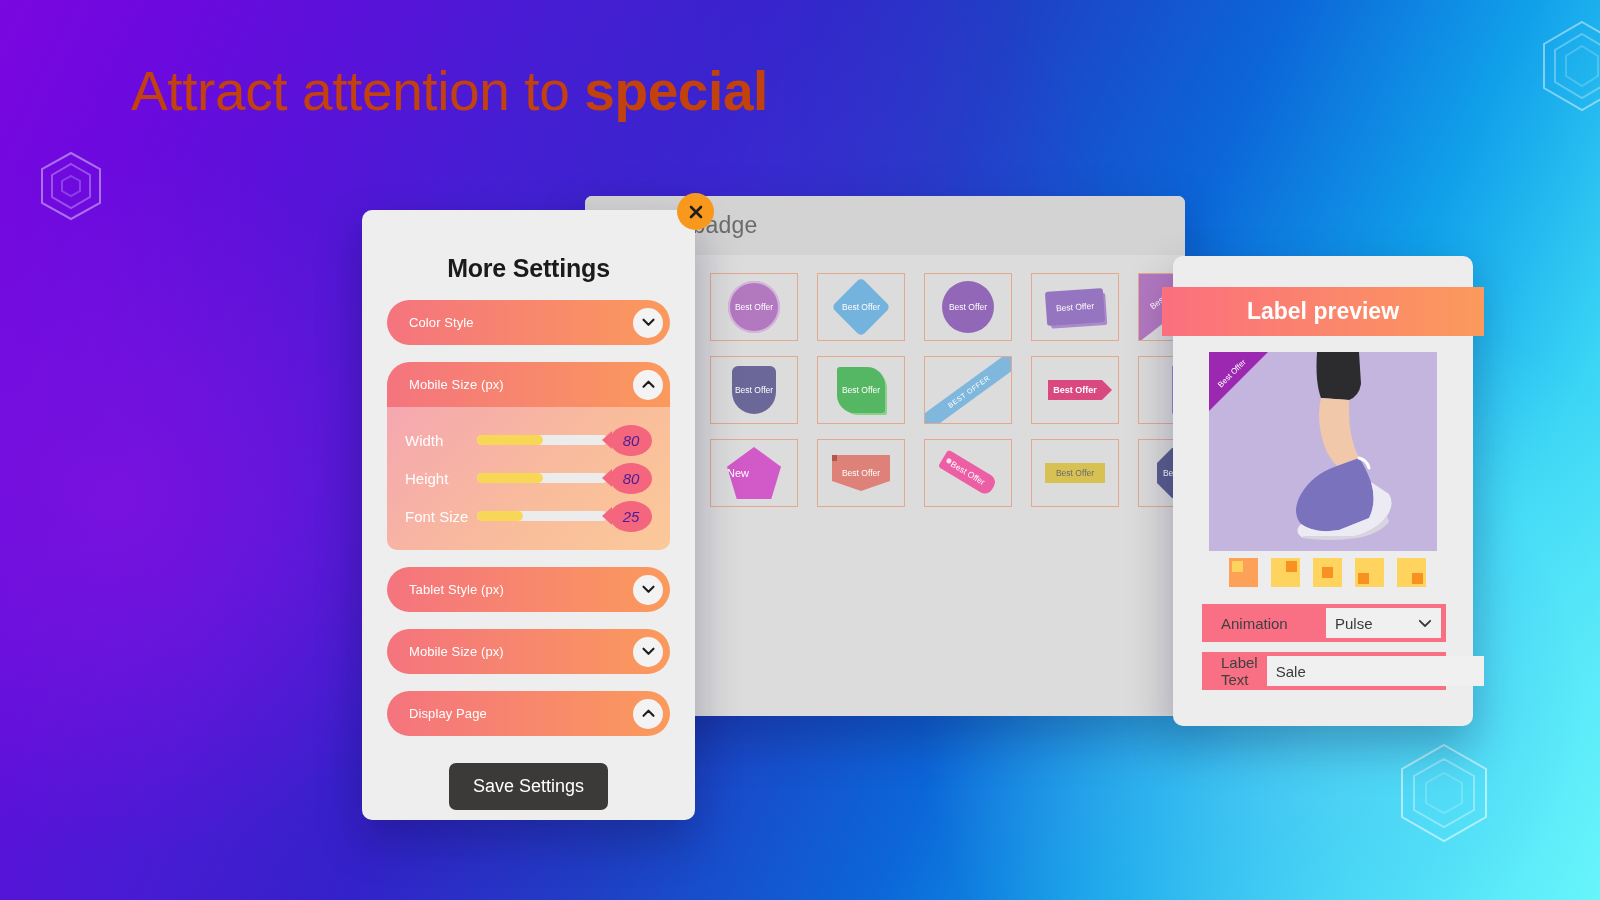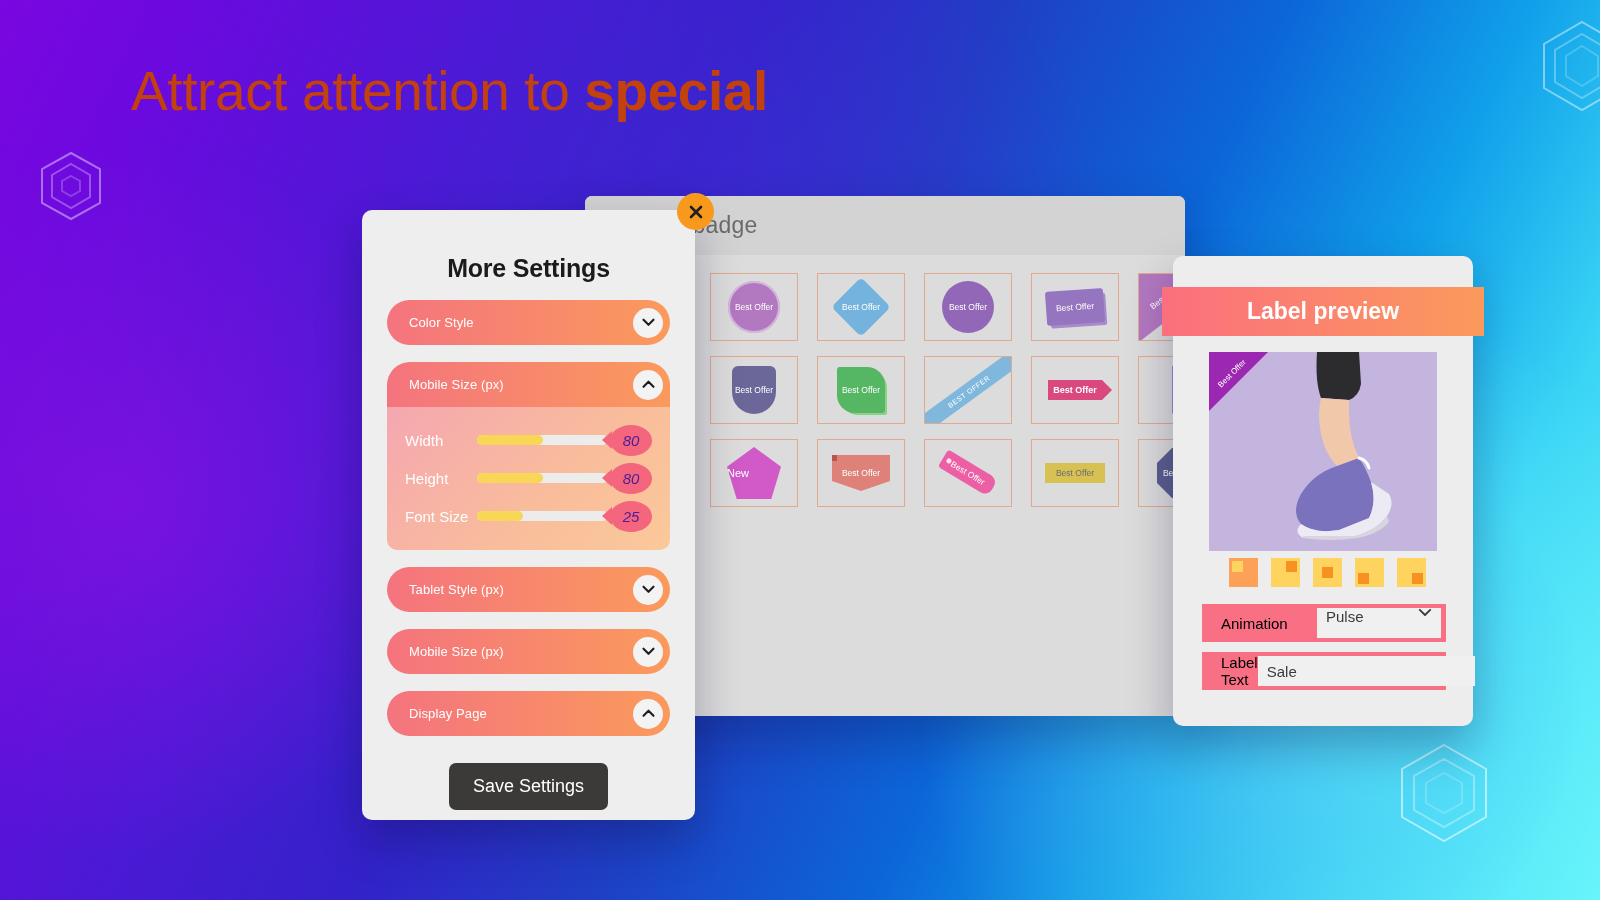--- a/index.html
+++ b/index.html
@@ -198,25 +198,25 @@
   .swatch i { position:absolute; width:11px; height:11px; background:#f79122; display:block; }
   .swatch.sel i { background:#ffd45e; }
   .pos-tl i{left:3px;top:3px;} .pos-tr i{right:3px;top:3px;}
   .pos-c  i{left:9px;top:9px;} .pos-bl i{left:3px;bottom:3px;}
   .pos-br i{right:3px;bottom:3px;}
   .ctl-row {
     position:absolute; left:29px; width:244px; height:38px;
     background:#f96f84; display:flex; align-items:center;
   }
   .ctl-row.r1 { top:348px; } .ctl-row.r2 { top:396px; }
-  .ctl-label { color:#000000; font-size:15px; padding-left:19px; width:115px; }
+  .ctl-label { color:#404040; font-size:15px; padding-left:19px; width:115px; }
   .ctl-field {
     flex:1; height:30px; margin-right:5px; background:#f0f0f0;
-    display:flex; padding:0 9px;
-    color:#3a3a3a; font-size:15px; border:none; font-family:inherit;
+    display:flex; align-items:center; padding:0 9px;
+    color:#3a3a3a; font-size:15px; border:none; font-family:inherit;margin-left:9px;
   }
   .ctl-select { justify-content:space-between; cursor:pointer; }
 </style>
 </head>
 <body>
 
 <div class="blob blob-a"></div>
 <div class="blob blob-b"></div>
 <div class="blob blob-d"></div>
 <div class="blob blob-c"></div>

